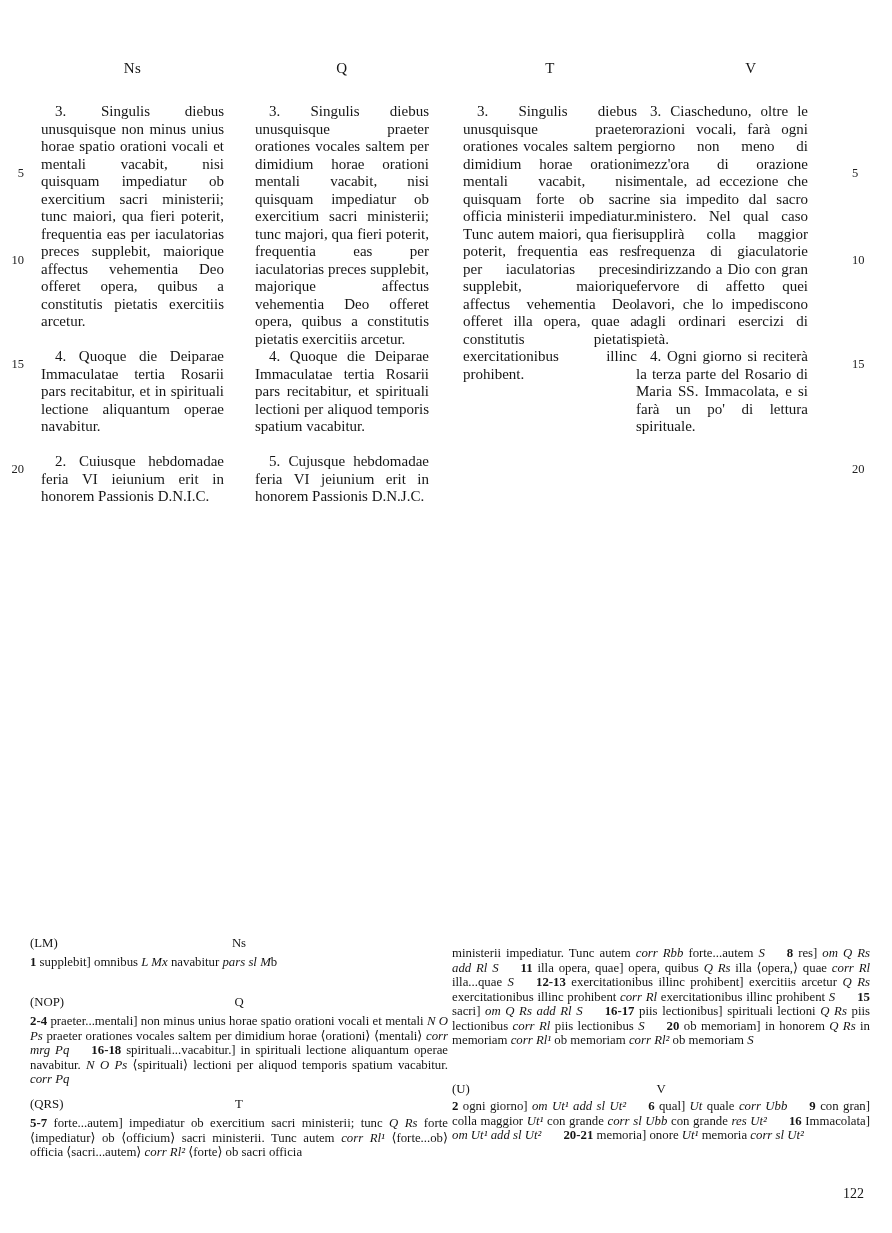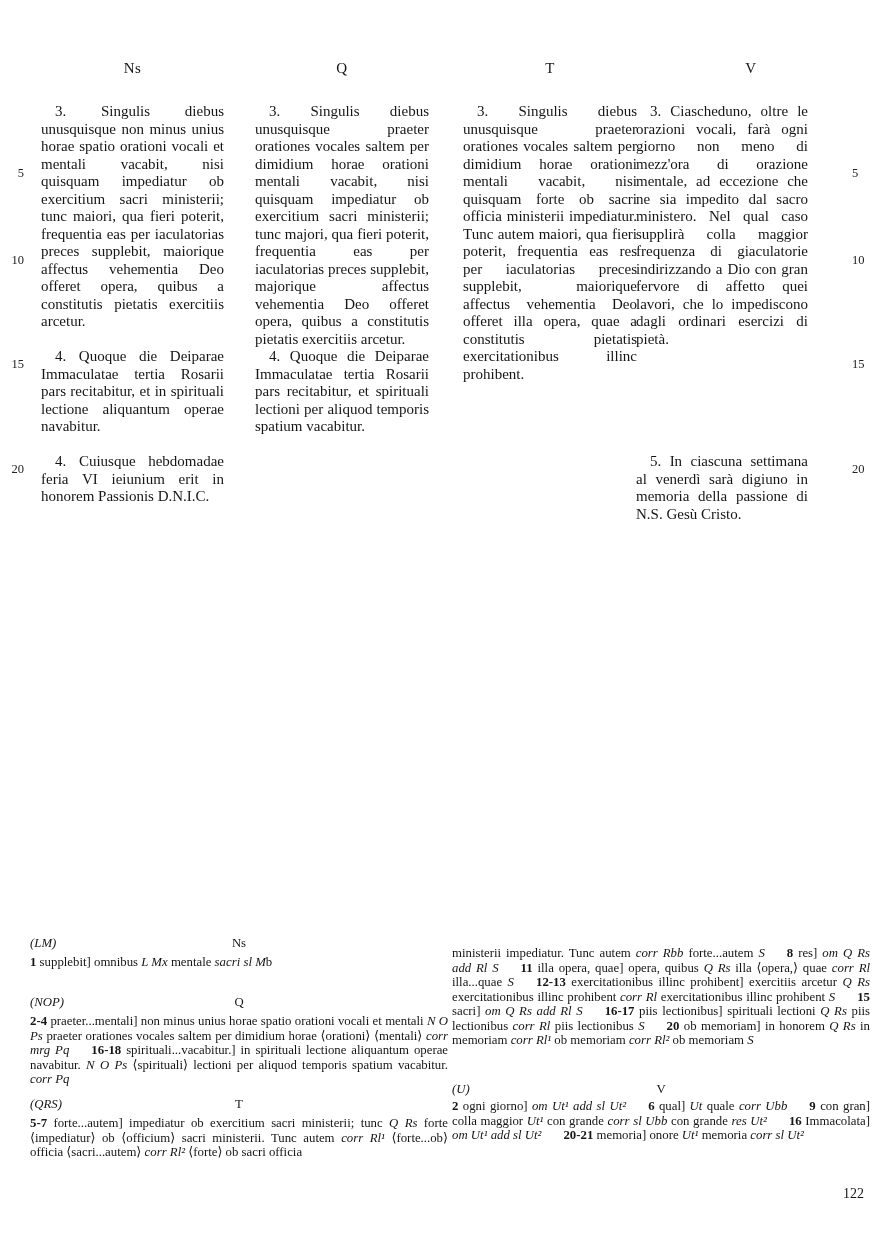--- a/index.html
+++ b/index.html
@@ -21,21 +21,21 @@
     font-size:15px;line-height:17.5px;text-align:justify;text-indent:14px;
   }
   .ln{
     position:absolute;font-size:12.5px;line-height:14px;color:#222;
   }
   .ln-left{left:0;width:24px;text-align:right;}
   .ln-right{left:852px;width:30px;text-align:left;}
 
   
   .app-head{position:absolute;height:16px;font-size:12.8px;}
-  .app-label{position:absolute;left:0;top:0;font-style:italic;}
+  .app-label{position:absolute;left:0;top:0;}
   .app-sig{display:block;text-align:center;}
   .app-body{
     position:absolute;margin:0;font-size:12.8px;line-height:14.5px;
     text-align:justify;
   }
   .seg-b{font-weight:700;}
   .seg-i{font-style:italic;}
   .seg-g{display:inline-block;width:22px;}
 
   .pagenum{
@@ -59,42 +59,43 @@
   <div class="ln ln-left" style="top:462px">20</div>
 
   <div class="ln ln-right" style="top:166px">5</div>
   <div class="ln ln-right" style="top:253px">10</div>
   <div class="ln ln-right" style="top:357px">15</div>
   <div class="ln ln-right" style="top:462px">20</div>
 
   <div class="text-col" style="left:33px;width:199px">
     <p class="para" style="top:0">3. Singulis diebus unusquisque non minus unius horae spatio orationi vocali et mentali vacabit, nisi quisquam impediatur ob exercitium sacri ministerii; tunc maiori, qua fieri poterit, frequentia eas per iaculatorias preces supplebit, maiorique affectus vehementia Deo offeret opera, quibus a constitutis pietatis exercitiis arcetur.</p>
     <p class="para" style="top:245px">4. Quoque die Deiparae Immaculatae tertia Rosarii pars recitabitur, et in spirituali lectione aliquantum operae navabitur.</p>
-    <p class="para" style="top:350px">4. Cuiusque hebdomadae feria VI ieiunium erit in honorem Passionis D.N.I.C.</p>
+    <p class="para" style="top:350px">2. Cuiusque hebdomadae feria VI ieiunium erit in honorem Passionis D.N.I.C.</p>
   </div>
 
   <div class="text-col" style="left:247px;width:190px">
     <p class="para" style="top:0">3. Singulis diebus unusquisque praeter orationes vocales saltem per dimidium horae orationi mentali vacabit, nisi quisquam impediatur ob exercitium sacri ministerii; tunc majori, qua fieri poterit, frequentia eas per iaculatorias preces supplebit, majorique affectus vehementia Deo offeret opera, quibus a constitutis pietatis exercitiis arcetur.</p>
     <p class="para" style="top:245px">4. Quoque die Deiparae Immaculatae tertia Rosarii pars recitabitur, et spirituali lectioni per aliquod temporis spatium vacabitur.</p>
+    <p class="para" style="top:350px">5. Cujusque hebdomadae feria VI jeiunium erit in honorem Passionis D.N.J.C.</p>
   </div>
 
   <div class="text-col" style="left:455px;width:190px">
     <p class="para" style="top:0">3. Singulis diebus unusquisque praeter orationes vocales saltem per dimidium horae orationi mentali vacabit, nisi quisquam forte ob sacri officia ministerii impediatur. Tunc autem maiori, qua fieri poterit, frequentia eas res per iaculatorias preces supplebit, maiorique affectus vehementia Deo offeret illa opera, quae a constitutis pietatis exercitationibus illinc prohibent.</p>
   </div>
 
   <div class="text-col" style="left:628px;width:188px">
     <p class="para" style="top:0">3. Ciascheduno, oltre le orazioni vocali, farà ogni giorno non meno di mezz'ora di orazione mentale, ad eccezione che ne sia impedito dal sacro ministero. Nel qual caso supplirà colla maggior frequenza di giaculatorie indirizzando a Dio con gran fervore di affetto quei lavori, che lo impediscono dagli ordinari esercizi di pietà.</p>
-    <p class="para" style="top:350px">5. In ciascuna settimana al venerdì sarà digiuno in memoria della passione di N.S. Gesù Cristo.</p>
+    <p class="para" style="top:245px">4. Ogni giorno si reciterà la terza parte del Rosario di Maria SS. Immacolata, e si farà un po' di lettura spirituale.</p>
   </div>
 
   <div class="app-head" style="left:30px;top:936px;width:418px">
     <span class="app-label">(LM)</span>
     <span class="app-sig">Ns</span>
   </div>
-  <p class="app-body" style="left:30px;top:955px;width:418px"><span class="seg-b">1 </span><span class="seg-r">supplebit] omnibus </span><span class="seg-i">L Mx </span><span class="seg-r">mentale </span><span class="seg-i">sacri sl M</span><span class="seg-r">b</span></p>
+  <p class="app-body" style="left:30px;top:955px;width:418px"><span class="seg-b">1 </span><span class="seg-r">supplebit] omnibus </span><span class="seg-i">L Mx </span><span class="seg-r">navabitur </span><span class="seg-i">pars sl M</span><span class="seg-r">b</span></p>
 
   <div class="app-head" style="left:30px;top:995px;width:418px">
     <span class="app-label">(NOP)</span>
     <span class="app-sig">Q</span>
   </div>
   <p class="app-body" style="left:30px;top:1014px;width:418px"><span class="seg-b">2-4 </span><span class="seg-r">praeter...mentali] non minus unius horae spatio orationi vocali et mentali </span><span class="seg-i">N O Ps </span><span class="seg-r">praeter orationes vocales saltem per dimidium horae ⟨orationi⟩ ⟨mentali⟩ </span><span class="seg-i">corr mrg Pq</span><span class="seg-g"></span><span class="seg-b">16-18 </span><span class="seg-r">spirituali...vacabitur.] in spirituali lectione aliquantum operae navabitur. </span><span class="seg-i">N O Ps </span><span class="seg-r">⟨spirituali⟩ lectioni per aliquod temporis spatium vacabitur. </span><span class="seg-i">corr Pq</span></p>
 
   <div class="app-head" style="left:30px;top:1097px;width:418px">
     <span class="app-label">(QRS)</span>
     <span class="app-sig">T</span>

